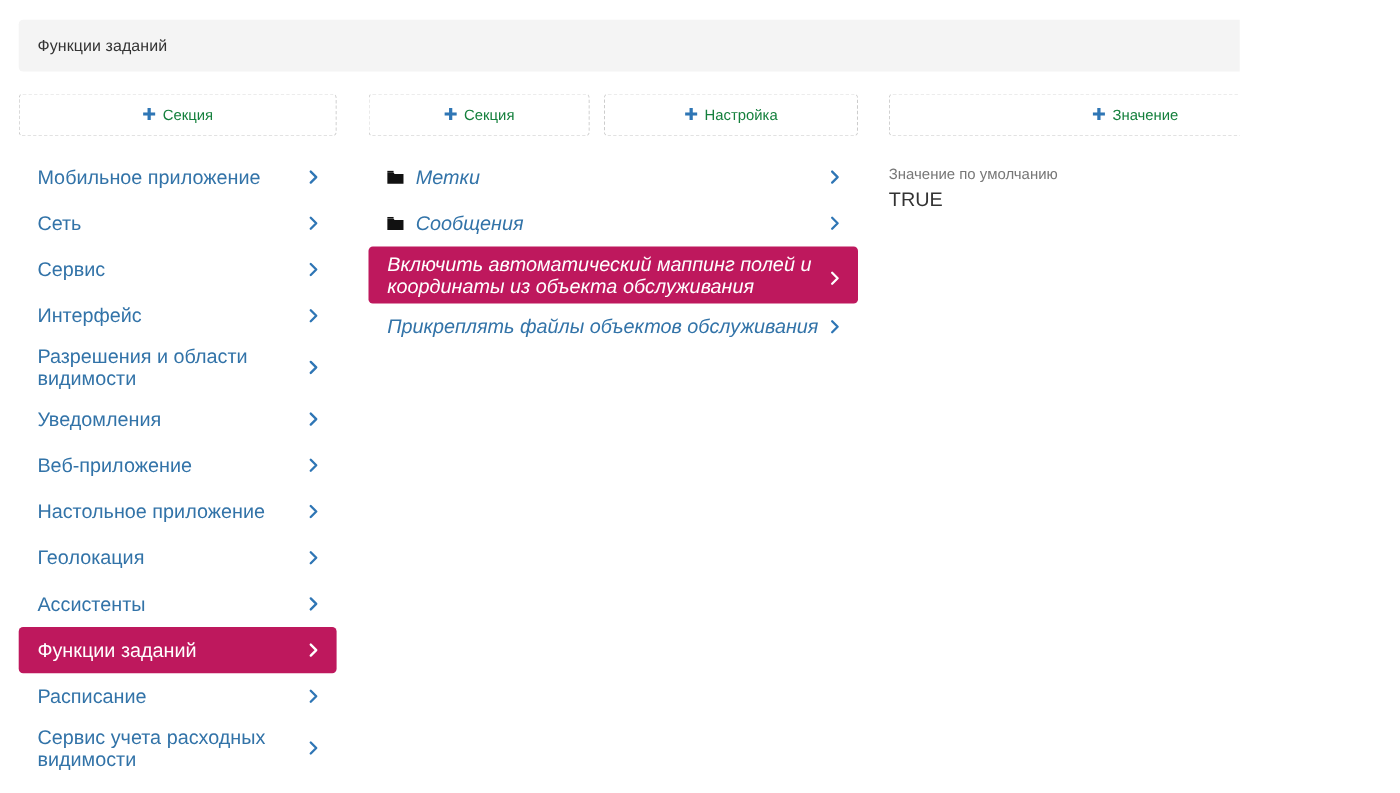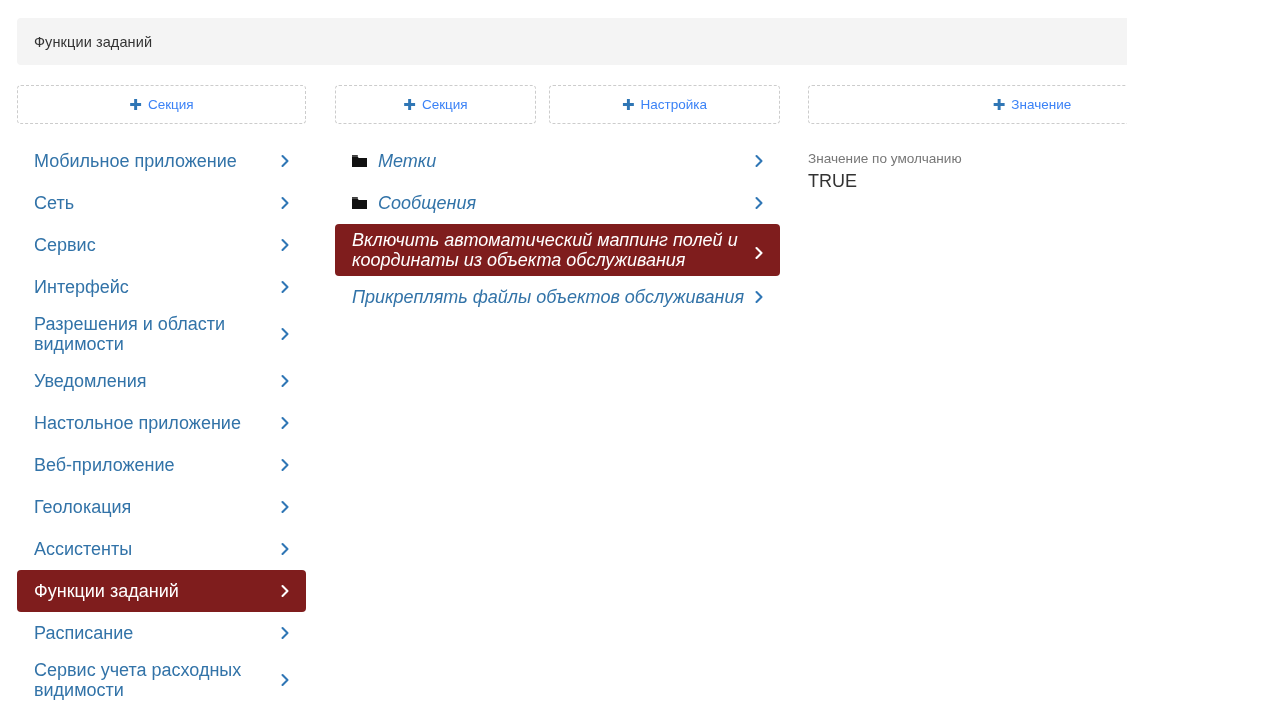--- a/index.html
+++ b/index.html
@@ -62,37 +62,37 @@
     user-select: none;
   }
   .add-btn .plus {
     font-weight: bold;
     font-size: 15px;
     line-height: 1;
     color: #2f76b5;
     position: relative;
     top: 0px;
   }
-  .add-btn .lbl { color: #3b82f6; }
+  .add-btn .lbl { color: #15803d; }
 
   
   .row {
     position: relative;
     display: flex;
     align-items: center;
     min-height: 42px;
     padding: 6px 34px 6px 17px;
     border-radius: 4px;
     cursor: pointer;
     color: #3273a8;
     font-size: 18px;
     line-height: 20px;
   }
   .row.selected {
-    background: #7f1d1d;
+    background: #be185d;
     color: #ffffff;
   }
   .row .row-label { flex: 1; }
   .row .chev {
     position: absolute;
     right: 14px;
     top: 50%;
     transform: translateY(-50%);
     width: 14px;
     height: 14px;
@@ -209,29 +209,29 @@
       </div>
       <div class="row">
         <span class="row-label">Уведомления</span>
         <span class="chev">
           <svg width="14" height="14" viewBox="0 0 14 14" fill="none" xmlns="http://www.w3.org/2000/svg">
             <path d="M4.5 2 L9.5 7 L4.5 12" stroke-width="2.1" stroke-linecap="round" stroke-linejoin="round" fill="none"></path>
           </svg>
         </span>
       </div>
       <div class="row">
+        <span class="row-label">Веб-приложение</span>
+        <span class="chev">
+          <svg width="14" height="14" viewBox="0 0 14 14" fill="none" xmlns="http://www.w3.org/2000/svg">
+            <path d="M4.5 2 L9.5 7 L4.5 12" stroke-width="2.1" stroke-linecap="round" stroke-linejoin="round" fill="none"></path>
+          </svg>
+        </span>
+      </div>
+      <div class="row">
         <span class="row-label">Настольное приложение</span>
-        <span class="chev">
-          <svg width="14" height="14" viewBox="0 0 14 14" fill="none" xmlns="http://www.w3.org/2000/svg">
-            <path d="M4.5 2 L9.5 7 L4.5 12" stroke-width="2.1" stroke-linecap="round" stroke-linejoin="round" fill="none"></path>
-          </svg>
-        </span>
-      </div>
-      <div class="row">
-        <span class="row-label">Веб-приложение</span>
         <span class="chev">
           <svg width="14" height="14" viewBox="0 0 14 14" fill="none" xmlns="http://www.w3.org/2000/svg">
             <path d="M4.5 2 L9.5 7 L4.5 12" stroke-width="2.1" stroke-linecap="round" stroke-linejoin="round" fill="none"></path>
           </svg>
         </span>
       </div>
       <div class="row">
         <span class="row-label">Геолокация</span>
         <span class="chev">
           <svg width="14" height="14" viewBox="0 0 14 14" fill="none" xmlns="http://www.w3.org/2000/svg">

